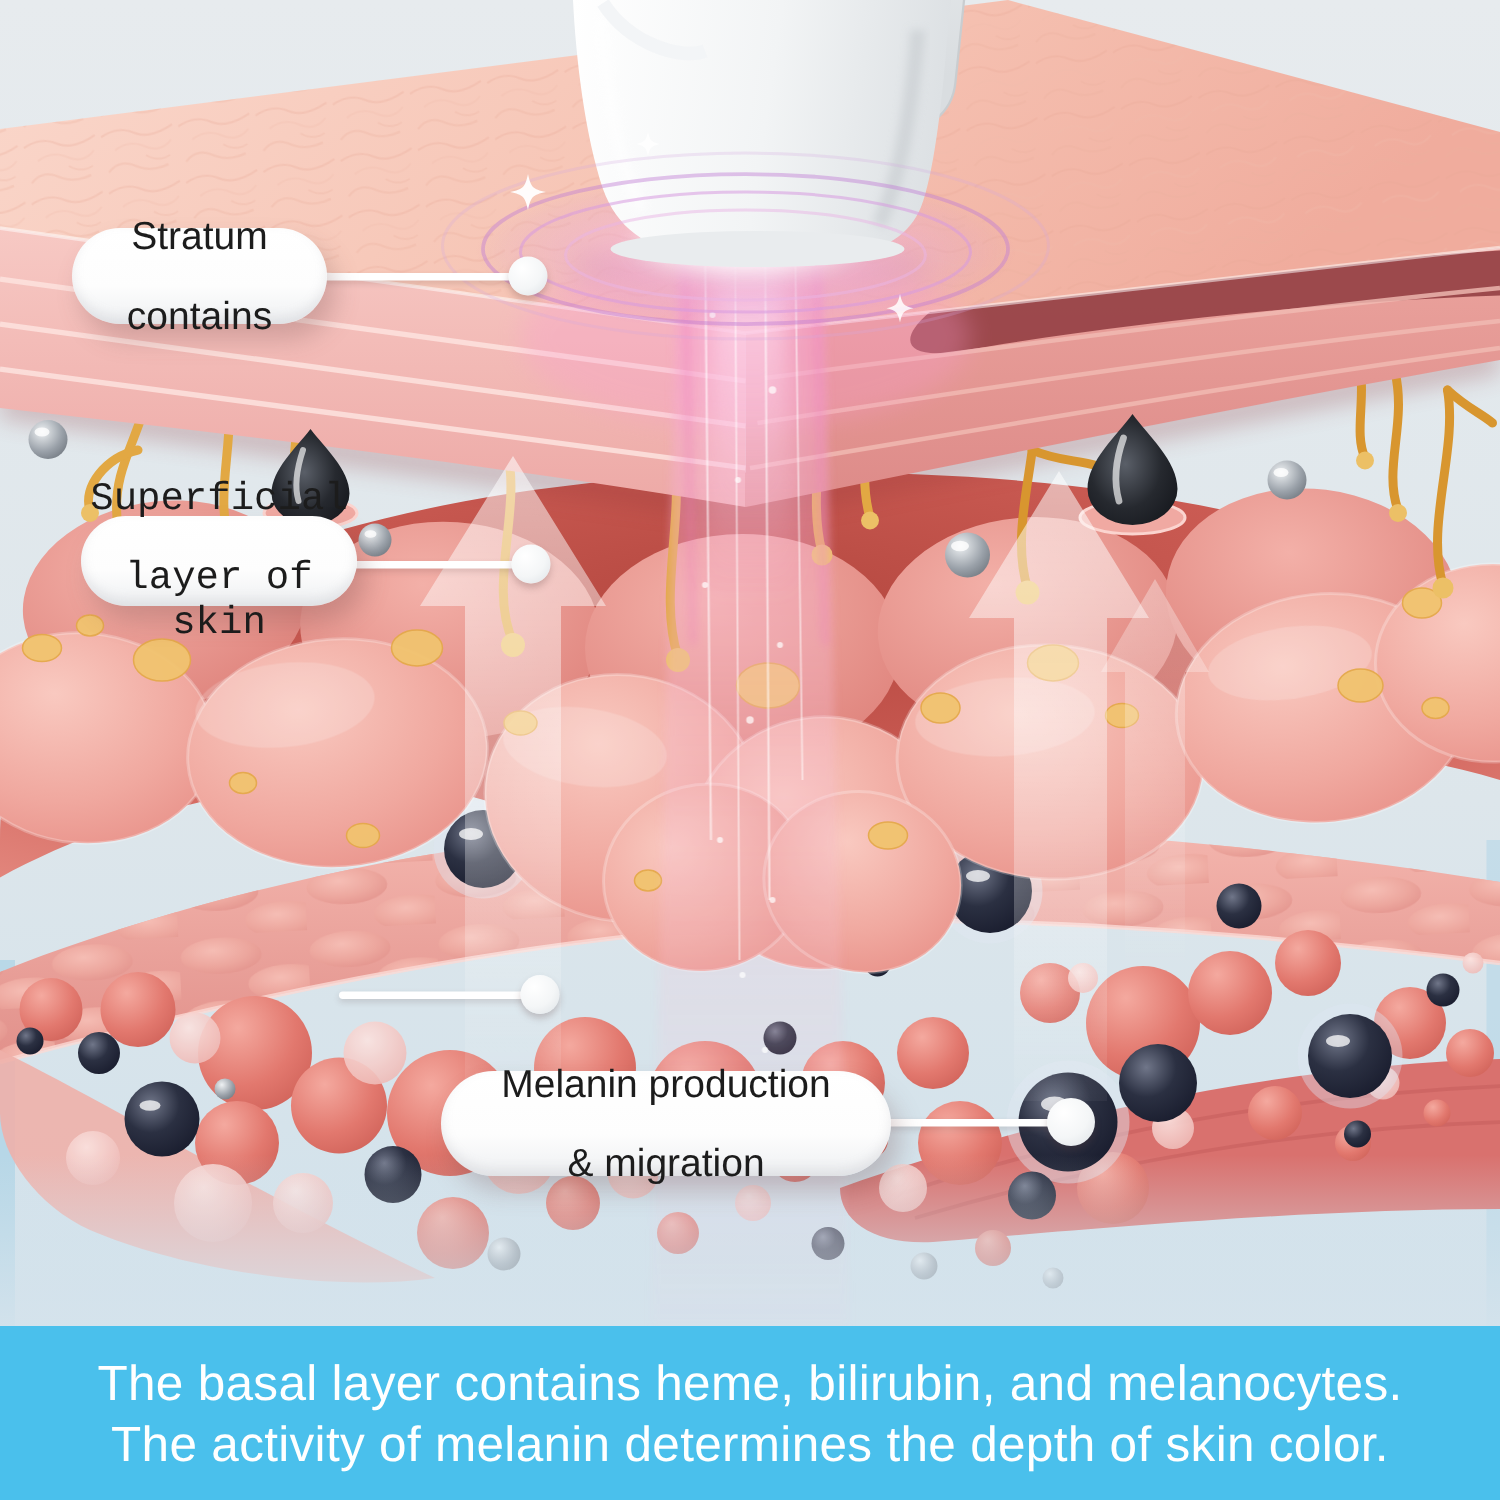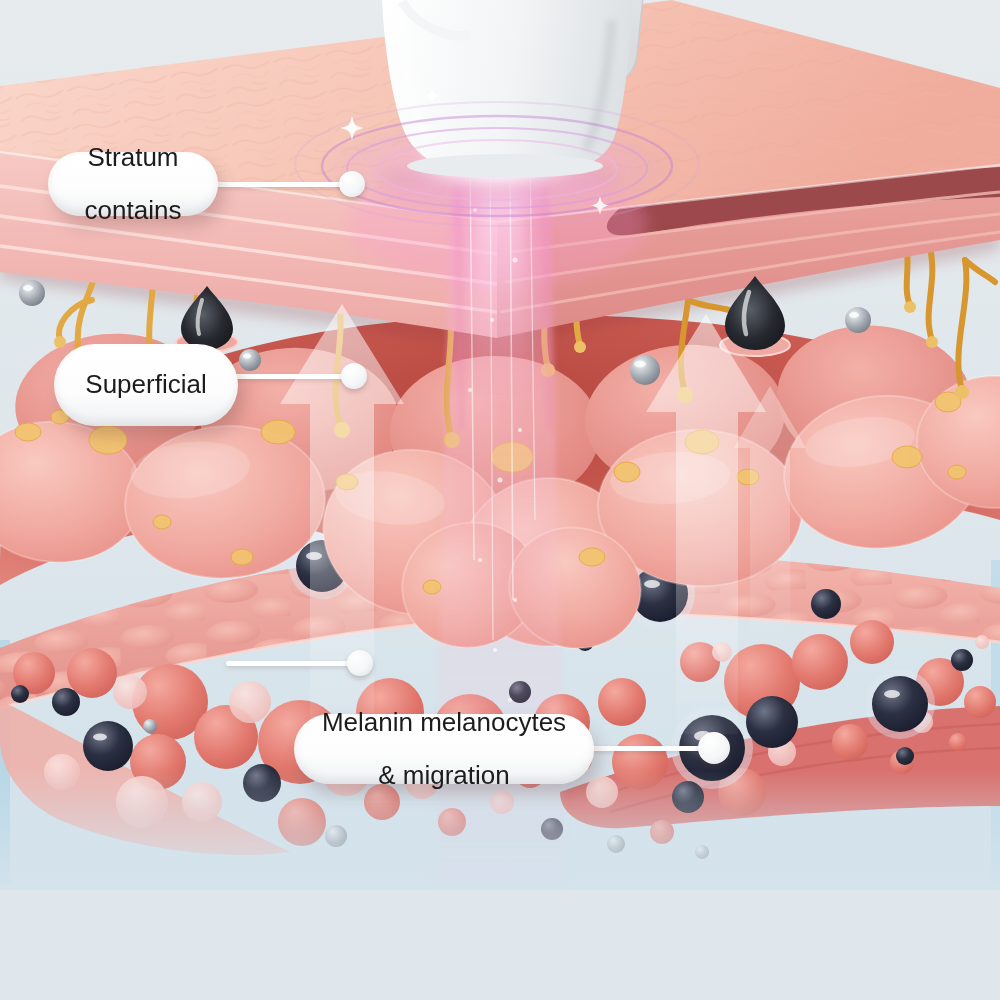--- a/index.html
+++ b/index.html
@@ -458,28 +458,33 @@
 
 <div class="connector" style="left:210px;top:182px;width:142px;"></div>
 <div class="dot" style="left:339px;top:171px;"></div>
 <div class="pill" style="left: 48px; top: 152px; width: 170px; height: 64px; color: rgb(28, 28, 28);">
   <span>Stratum</span>
   <span>contains</span>
 </div>
 
 <div class="connector" style="left:232px;top:374px;width:122px;"></div>
 <div class="dot" style="left:341px;top:363px;"></div>
-<div class="pill" style="left: 54px; top: 344px; width: 184px; height: 82px; color: rgb(28, 28, 28);">
+<div class="pill" style="left: 54px; top: 344px; width: 184px; height: 60px; color: rgb(28, 28, 28); font-family: Liberation Mono, monospace;">
   <span>Superficial</span>
+  <span>layer of skin</span>
 </div>
 
 <div class="connector" style="left:226px;top:661px;width:134px;"></div>
 <div class="dot" style="left:347px;top:650px;"></div>
 
 <div class="connector" style="left:588px;top:746px;width:126px;"></div>
 <div class="dot big" style="left:698px;top:732px;"></div>
 <div class="pill" style="left: 294px; top: 714px; width: 300px; height: 70px; color: rgb(28, 28, 28);">
-  <span>Melanin melanocytes</span>
+  <span>Melanin production</span>
   <span>&amp; migration</span>
 </div>
 
-
+<div class="caption" style="background: rgb(74, 192, 236); color: rgb(255, 255, 255);">
+  <span>The basal layer contains heme, bilirubin, and melanocytes.</span>
+  <span>The activity of melanin determines the depth of skin color.</span>
 </div>
 
+</div>
+
 </body></html>

